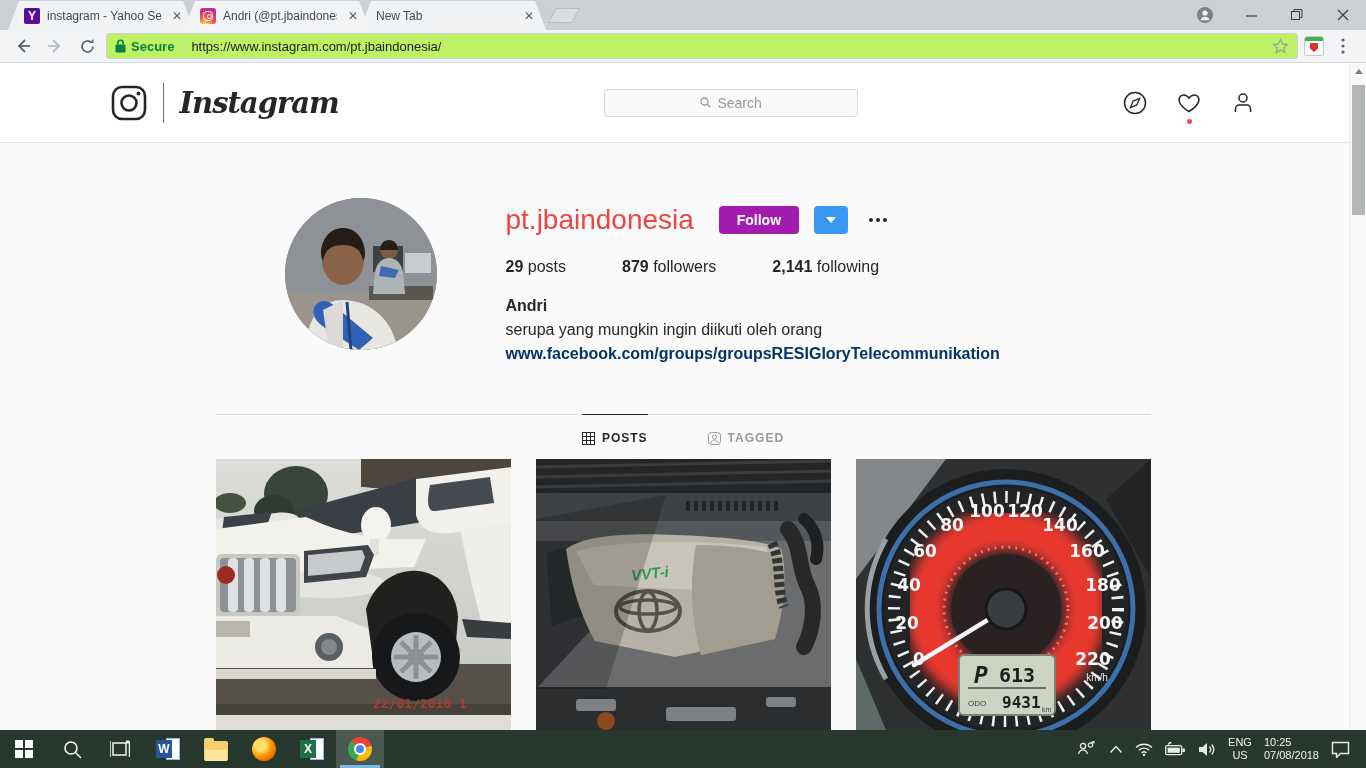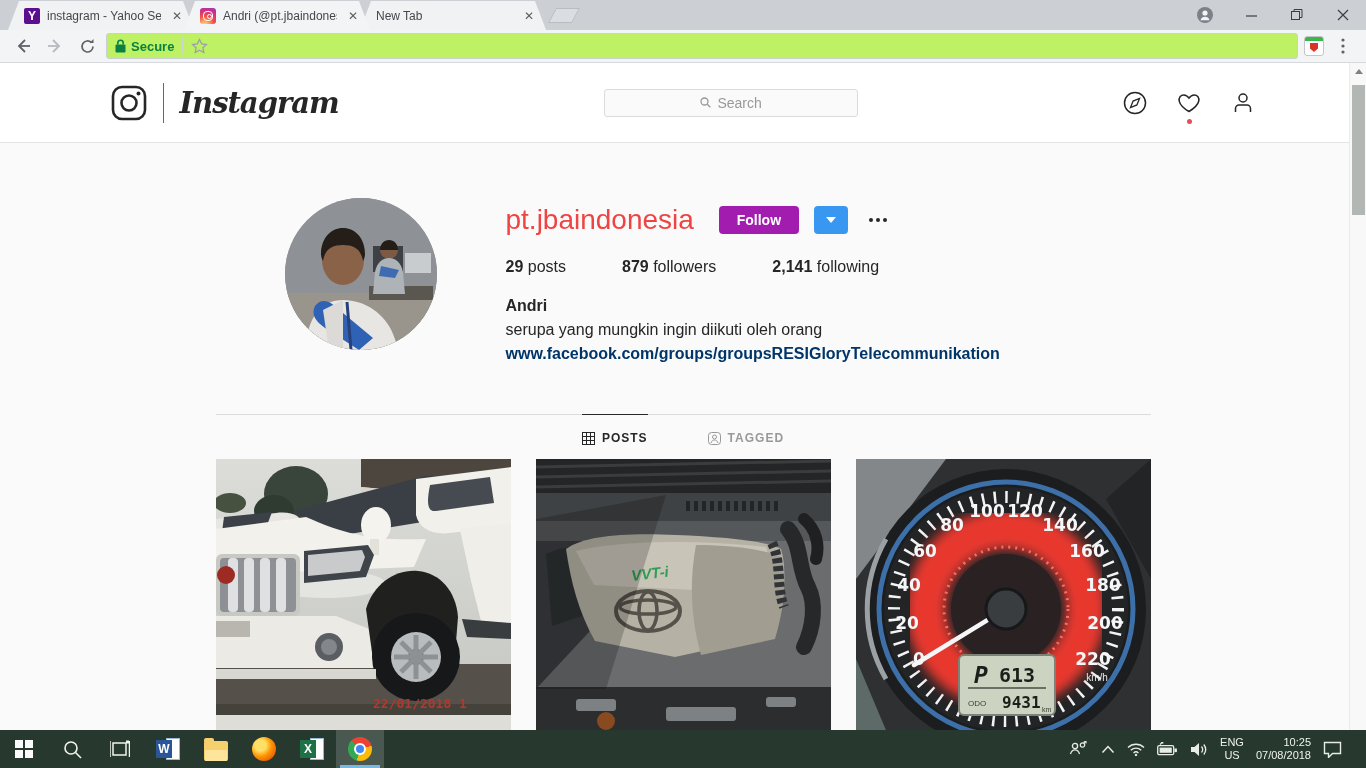--- a/index.html
+++ b/index.html
@@ -77,23 +77,23 @@
   .ig-tab.active { color:#262626; border-top:1px solid #262626; margin-top:-1px; }
 
   .grid { display:flex; gap:25px; }
   .post { width:295px; height:295px; overflow:hidden; background:#ddd; flex:0 0 auto; }
 
   
   .taskbar { position:absolute; left:0; bottom:0; width:1366px; height:38px; background:#27392f; display:flex; align-items:stretch; z-index:60; }
   .tb-cell { width:48px; display:flex; align-items:center; justify-content:center; position:relative; }
   .tb-cell.active { background:rgba(255,255,255,.16); }
   .tb-cell.active::after { content:""; position:absolute; left:4px; right:4px; bottom:0; height:3px; background:#79b8e2; }
-  .tray { margin-left:auto; display:flex; align-items:center; gap:12px; padding-right:24px; color:#eef3ef; }
+  .tray { margin-left:auto; display:flex; align-items:center; gap:12px; padding-right:16px; color:#eef3ef; }
   .tray-text { font-size:11px; line-height:13px; text-align:center; }
-  .clock { font-size:11px; line-height:13px; text-align:right; }
+  .clock { font-size:11px; line-height:13px; }
   .word-icon { width:24px; height:24px; position:relative; }
   .word-page { position:absolute; right:0; top:1px; width:14px; height:22px; background:#fff; border:1px solid #9db8d8; }
   .word-sq { position:absolute; left:0; top:3px; width:16px; height:18px; background:#2a5699; color:#fff;
              font-weight:bold; font-size:12px; display:flex; align-items:center; justify-content:center; }
   .excel-sq { background:#1e7145; }
   .chrome-logo { width:24px; height:24px; border-radius:50%; position:relative;
                  background:conic-gradient(from -45deg, #ea4335 0 120deg, #fbbc05 0 240deg, #34a853 0 360deg); }
   .chrome-logo::before { content:""; position:absolute; inset:6px; background:#fff; border-radius:50%; }
   .chrome-logo::after { content:""; position:absolute; inset:8px; background:#4285f4; border-radius:50%; }
   .firefox-logo { width:24px; height:24px; border-radius:50%;
@@ -170,20 +170,21 @@
   </div>
   <div class="omnibox">
     <span class="secure">
       <svg width="11" height="14" viewBox="0 0 11 14">
           <rect x="0.5" y="5.5" width="10" height="8" rx="1" fill="#0b8043"></rect>
           <path d="M2.8 5.5V4a2.7 2.7 0 0 1 5.4 0v1.5" fill="none" stroke="#0b8043" stroke-width="1.6"></path>
         </svg>
       <span>Secure</span>
     </span>
     <span class="omni-divider"></span>
+    <span class="url-text">https://www.instagram.com/pt.jbaindonesia/</span>
     <svg width="17" height="17" viewBox="0 0 17 17">
         <path d="M8.5 1.5l2.1 4.4 4.8.6-3.5 3.3.9 4.7-4.3-2.3-4.3 2.3.9-4.7L1.6 6.5l4.8-.6z" fill="none" stroke="#9aa0a6" stroke-width="1.3"></path>
       </svg>
   </div>
   <div class="ext-icon"></div>
   <div class="navbtn">
     <svg width="4" height="16" viewBox="0 0 4 16">
         <circle cx="2" cy="2" r="1.6" fill="#5f6368"></circle>
         <circle cx="2" cy="8" r="1.6" fill="#5f6368"></circle>
         <circle cx="2" cy="14" r="1.6" fill="#5f6368"></circle>

